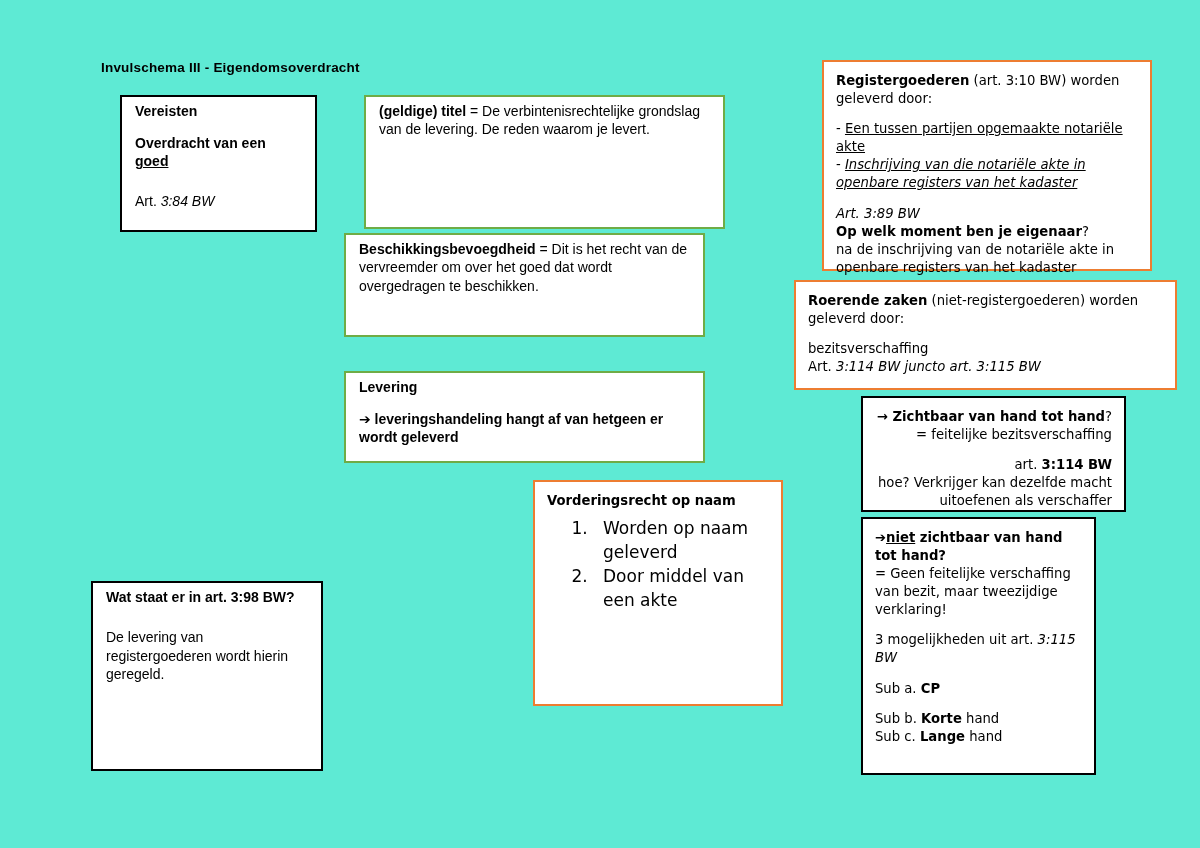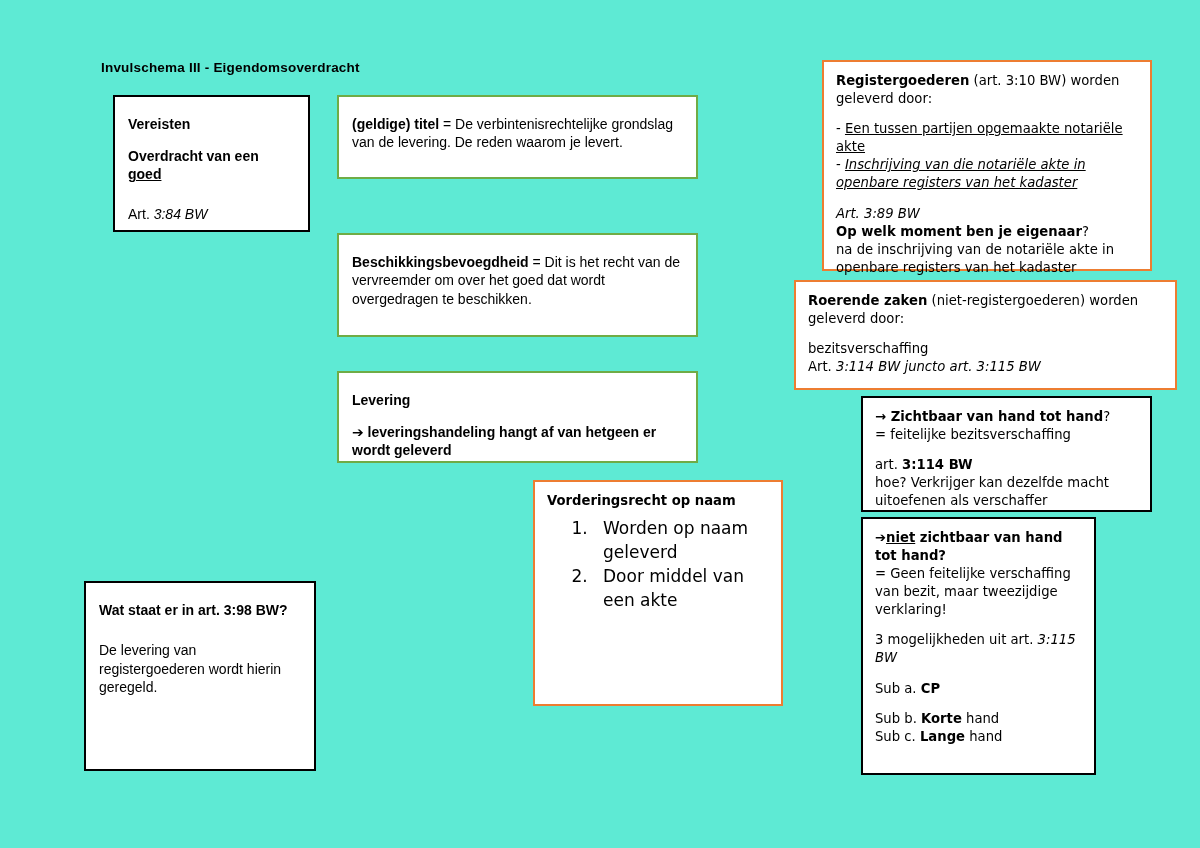--- a/index.html
+++ b/index.html
@@ -34,49 +34,49 @@
   }
   .box-black { border: 2.2px solid #000000; }
   .box-green { border: 2.2px solid #6FAC46; }
   .box-orange { border: 2.2px solid #ED7D31; }
 
   .box p {
     margin: 0;
     font-size: 14px;
     line-height: 1.32;
   }
-  .pad-a { padding: 18px 13px; }
+  .pad-a { padding: 5px 13px; margin-left: 7px; }
   .pad-b { padding: 10px 12px; }
 
   b, .b { font-weight: bold; }
   i, .i { font-style: italic; }
   .u { text-decoration: underline; }
   .gap { display: block; height: 0.95em; }
   .gap-lg { display: block; height: 1.55em; }
 
   .arrow { font-weight: bold; }
 
   ol.numlist {
     margin: 6px 0 0 0;
     padding-left: 46px;
     font-size: 14px;
     line-height: 1.42;
   }
   ol.numlist li { padding-left: 10px; }
 
   
   #box-vereisten      { left: 113px;  top: 95px;  width: 197px; height: 137px; }
-  #box-titel          { left: 337px;  top: 95px;  width: 361px; height: 84px; }
+  #box-titel          { left: 357px;  top: 95px;  width: 361px; height: 134px; }
   #box-beschikking    { left: 337px;  top: 233px; width: 361px; height: 104px; }
   #box-levering       { left: 337px;  top: 371px; width: 361px; height: 92px;  }
   #box-vordering      { left: 533px;  top: 480px; width: 250px; height: 226px; }
   #box-art398         { left: 84px;   top: 581px; width: 232px; height: 190px; }
   #box-register       { left: 822px;  top: 60px;  width: 330px; height: 211px; }
   #box-roerend        { left: 769px;  top: 280px; width: 383px; height: 110px; margin-left: 25px; }
-  #box-zichtbaar      { left: 861px;  top: 396px; width: 291px; height: 116px; }
+  #box-zichtbaar      { left: 861px;  top: 396px; width: 265px; height: 116px; text-align: right; }
   #box-nietzichtbaar  { left: 861px;  top: 517px; width: 235px; height: 258px; }
 
   #box-register p, #box-roerend p,
   #box-zichtbaar p, #box-nietzichtbaar p,
   #box-vordering p {
     font-family: "DejaVu Sans", "Liberation Sans", sans-serif;
     font-size: 13.2px;
     line-height: 1.36;
   }
   #box-vordering ol.numlist {

